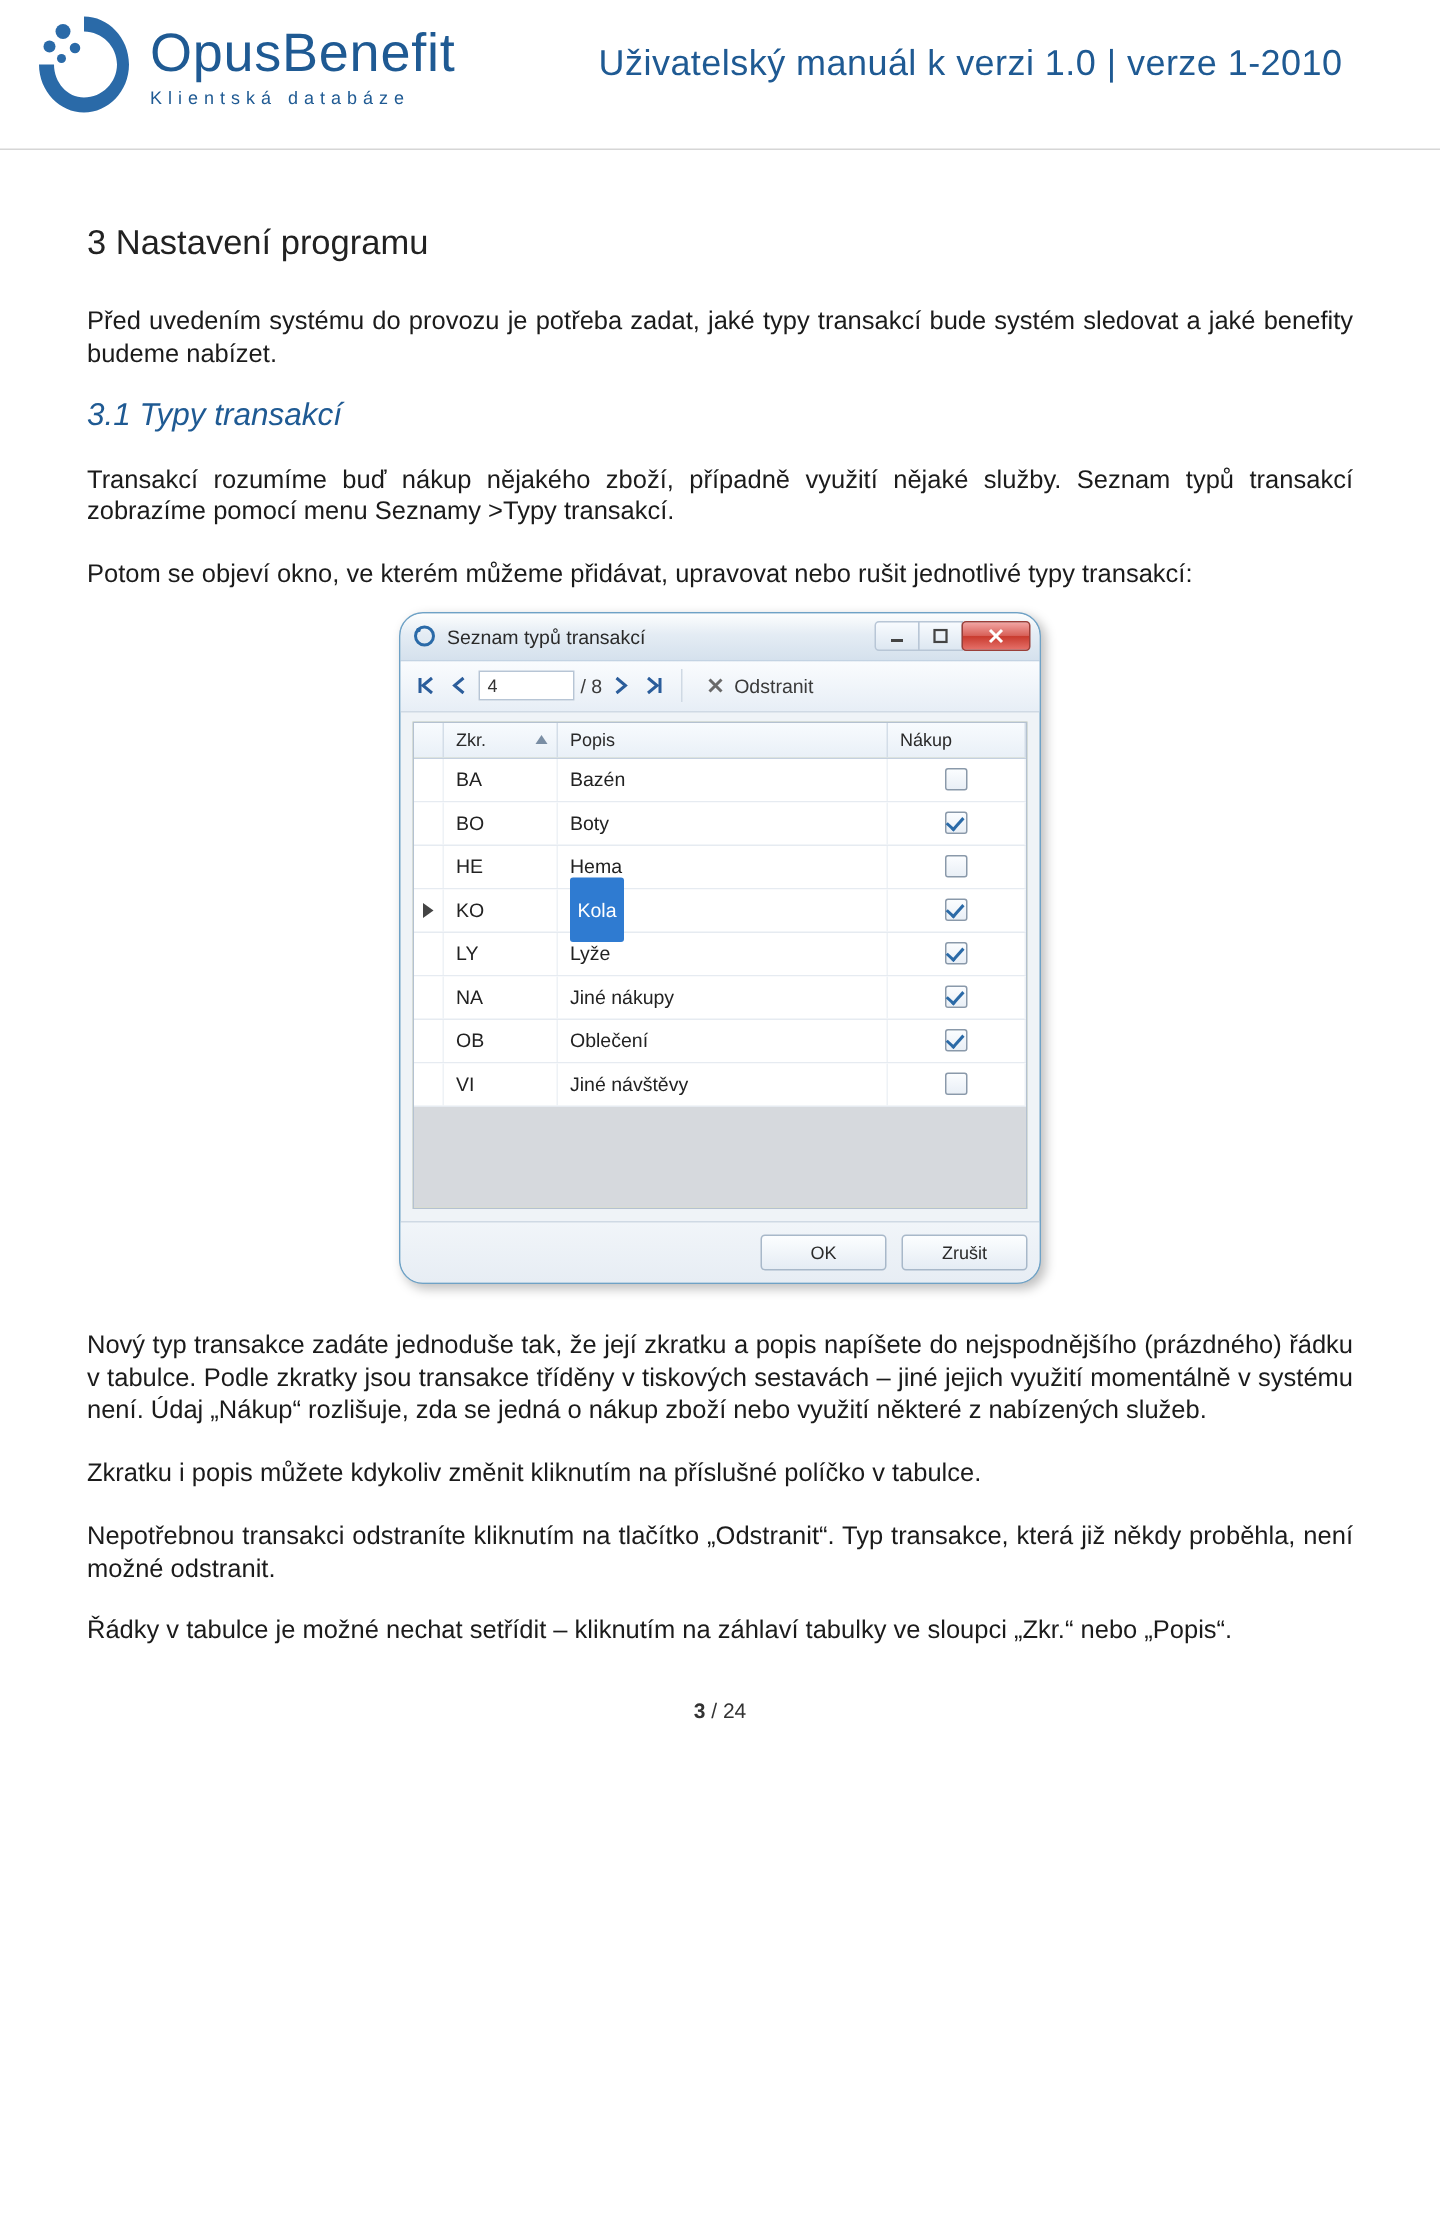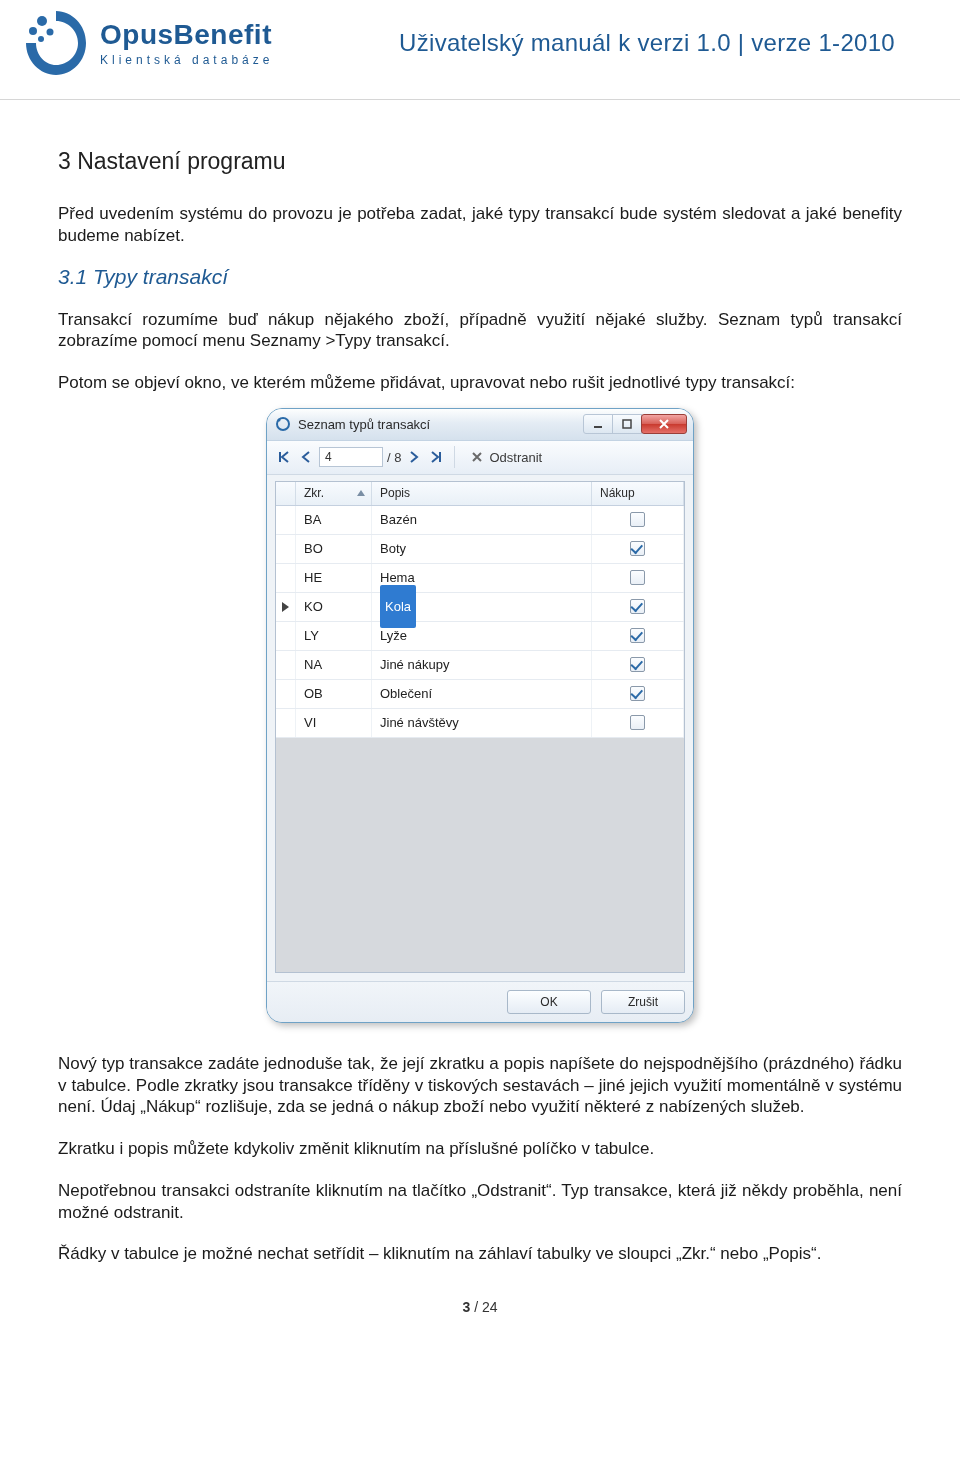--- a/index.html
+++ b/index.html
@@ -27,23 +27,23 @@
     width: 72px;
     height: 72px;
     position: relative;
   }
   .logo-mark svg { width: 100%; height: 100%; }
   .logo-text {
     display: flex;
     flex-direction: column;
   }
   .logo-title {
-    font-size: 28px;
+    font-size: 36px;
     color: #1f5a93;
-    font-weight: bold;
+    font-weight: normal;
     letter-spacing: 0.5px;
     margin-bottom: 2px;
   }
   .logo-sub {
     font-size: 12px;
     color: #1f5a93;
     letter-spacing: 4px;
     font-weight: normal;
   }
   .header-right {
@@ -170,21 +170,21 @@
   .x-icon {
     width:14px;height:14px;
     display:inline-flex;align-items:center;justify-content:center;
   }
   .grid-wrap {
     padding: 6px 8px 8px 8px;
   }
   .grid {
     border:1px solid #b4c1d1;
     background:#fef9c3;
-    height: 492px;
+    height: 325px;
     display:flex;
     flex-direction:column;
     overflow:hidden;
   }
   .grid-head {
     display:flex;
     background: linear-gradient(#f8fbfe,#e9f0f7);
     border-bottom:1px solid #c4d0df;
     font-size:12px;
     color:#2a2a2a;

